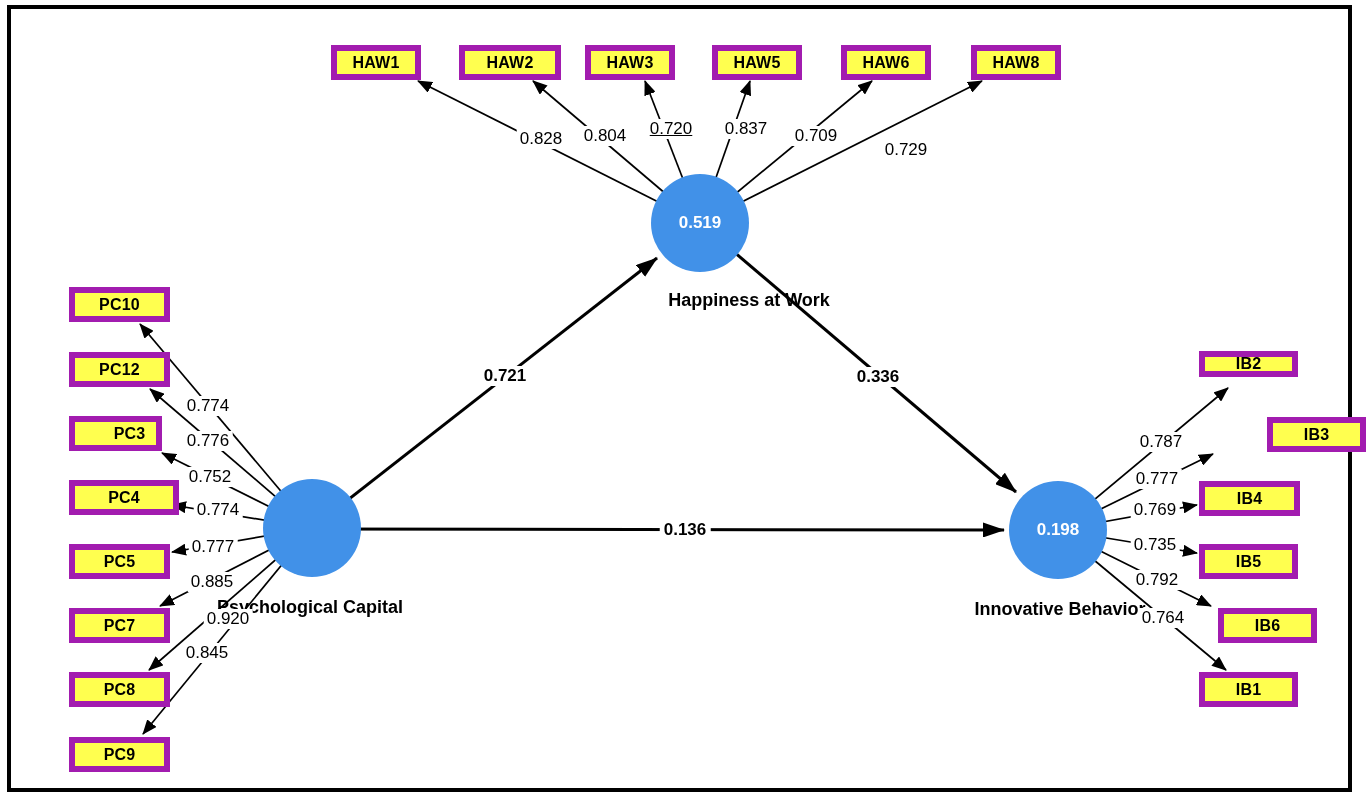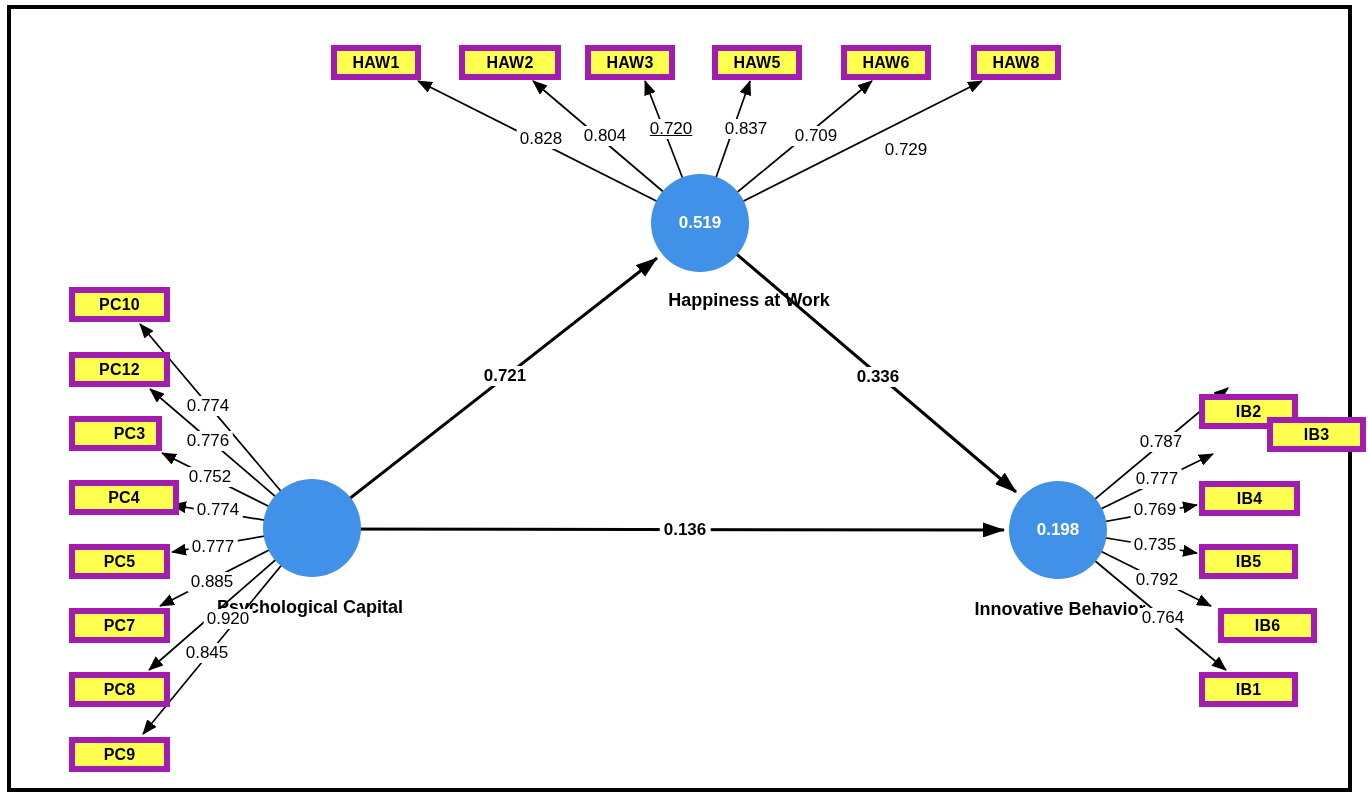--- a/index.html
+++ b/index.html
@@ -108,21 +108,21 @@
 
   <div class="ind" style="left:69px;top:287px;width:101px;height:35px;">PC10</div>
   <div class="ind" style="left:69px;top:352px;width:101px;height:35px;">PC12</div>
   <div class="ind" style="left:69px;top:416px;width:93px;height:35px;padding-left:28px;">PC3</div>
   <div class="ind" style="left:69px;top:480px;width:110px;height:35px;">PC4</div>
   <div class="ind" style="left:69px;top:544px;width:101px;height:35px;">PC5</div>
   <div class="ind" style="left:69px;top:608px;width:101px;height:35px;">PC7</div>
   <div class="ind" style="left:69px;top:672px;width:101px;height:35px;">PC8</div>
   <div class="ind" style="left:69px;top:737px;width:101px;height:35px;">PC9</div>
 
-  <div class="ind" style="left:1199px;top:351px;width:99px;height:35px;margin-top:43px;">IB2</div>
+  <div class="ind" style="left:1199px;top:351px;width:99px;height:26px;">IB2</div>
   <div class="ind" style="left:1267px;top:417px;width:99px;height:35px;">IB3</div>
   <div class="ind" style="left:1199px;top:481px;width:101px;height:35px;">IB4</div>
   <div class="ind" style="left:1199px;top:544px;width:99px;height:35px;">IB5</div>
   <div class="ind" style="left:1218px;top:608px;width:99px;height:35px;">IB6</div>
   <div class="ind" style="left:1199px;top:672px;width:99px;height:35px;">IB1</div>
 
   <div class="load" style="left:541px;top:139px;">0.828</div>
   <div class="load" style="left:605px;top:136px;">0.804</div>
   <div class="load" style="left:671px;top:129px;text-decoration:underline;">0.720</div>
   <div class="load" style="left:746px;top:129px;">0.837</div>

